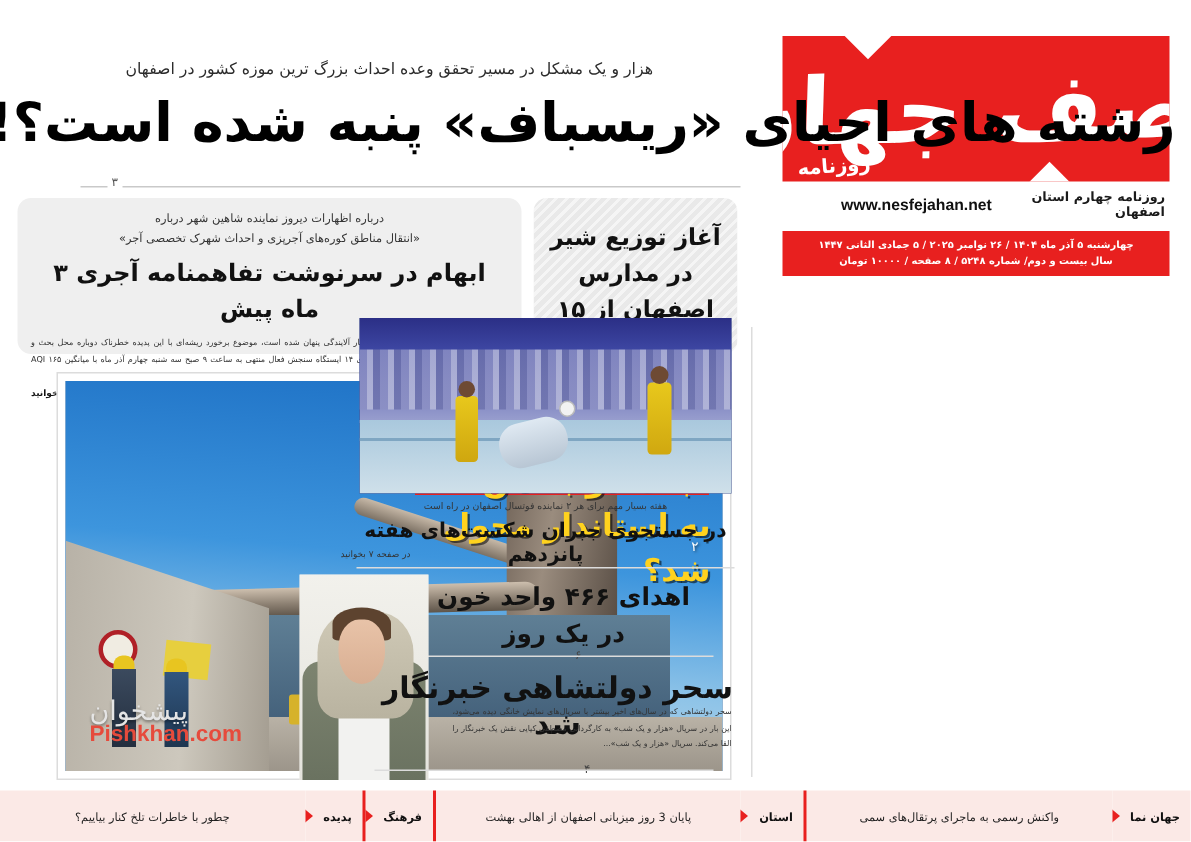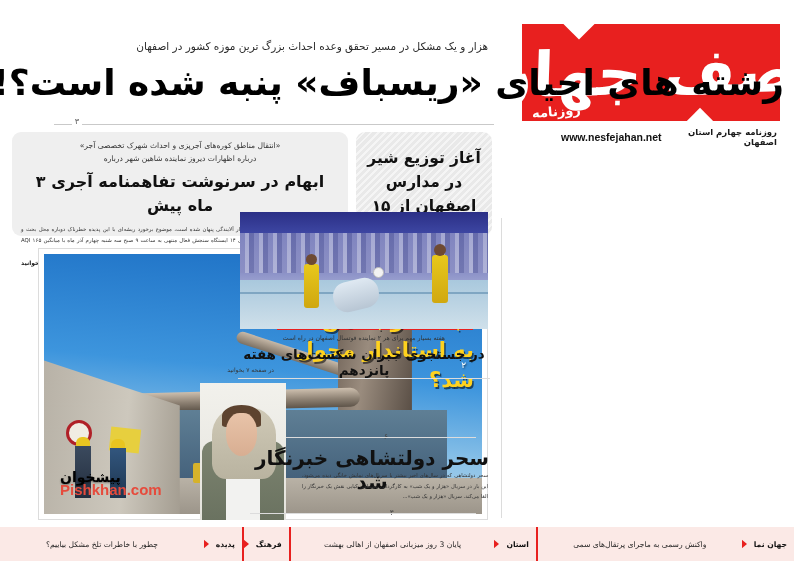--- a/index.html
+++ b/index.html
@@ -53,22 +53,22 @@
   .mast-tagline { font-size: 8.5px; color: #1a1a1a; font-weight: 700; }
   .mast-url { font-size: 10.5px; color: #111; font-weight: 700; direction: ltr; font-family:"Liberation Sans",sans-serif;margin-left:36px; }
   .date-bar {
     width: 258px; margin: 7px auto 0; background: #e8201f; color: #fff;
     text-align: center; padding: 4px 2px; line-height: 1.7;
   }
   .date-bar div { font-size: 6.6px; font-weight: 700; letter-spacing: .1px; }
 
   
   .top-kicker {
-    position: absolute; top: 40px; right: 306px; width: 420px;
-    text-align: right; font-size: 10.5px; color: #2b2b2b; font-weight: 400;
+    position: absolute; top: 40px; right: 290px; width: 420px;
+    text-align: left; font-size: 10.5px; color: #2b2b2b; font-weight: 400;
   }
   .top-headline {
     position: absolute; top: 62px; right: 10px; left: 8px;
     text-align: center; font-size: 36px; font-weight: 700; color: #000;
     letter-spacing: -.5px; white-space: nowrap;
   }
   .top-rule {
     position: absolute; top: 124px; right: 300px; width: 440px;
     border-top: 1px solid #c9c9c9;
   }
@@ -177,21 +177,21 @@
     color: #ffd21e; font-size: 21px; font-weight: 700; line-height: 1.42;
     text-shadow: 1.5px 1.5px 0 rgba(0,0,0,.55);
   }
   .ov-pg {
     position: absolute; top: 106px; right: 16px; color: #fff; font-size: 9px;
     text-shadow: 1px 1px 2px rgba(0,0,0,.6);
   }
   .watermark {
     position: absolute; bottom: 16px; left: 16px; text-align: left; direction: ltr;
   }
-  .wm-fa { color: #000000; font-size: 14px; font-weight: 700; direction: rtl;
+  .wm-fa { color: #e5e5e5; font-size: 18px; font-weight: 400; direction: rtl;
     text-shadow: 0 1px 2px rgba(0,0,0,.4); }
   .wm-en { color: #e64b3c; font-size: 15px; font-weight: 700;
     font-family: "Liberation Sans", sans-serif; margin-top: -4px; text-align: center; }
 
   
   .sep-v {
     position: absolute; top: 218px; right: 292px; width: 1px; height: 300px;
     background: #dcdcdc;
   }
   .sports-photo {
@@ -292,37 +292,41 @@
     <div class="logo-block">
       <div class="logo-notch-tr"></div>
       <div class="logo-notch-bl"></div>
       <div class="logo-script">نصف جهان</div>
       <div class="logo-sub">روزنامه</div>
     </div>
     <div class="mast-row">
       <div class="mast-tagline">روزنامه چهارم استان اصفهان</div>
       <div class="mast-url">www.nesfejahan.net</div>
     </div>
+    <div class="date-bar">
+      <div>چهارشنبه ۵ آذر ماه ۱۴۰۴ / ۲۶ نوامبر ۲۰۲۵ / ۵ جمادی الثانی ۱۴۴۷</div>
+      <div>سال بیست و دوم/ شماره ۵۲۴۸ / ۸ صفحه / ۱۰۰۰۰ تومان</div>
+    </div>
   </div>
 
   <div class="top-kicker">هزار و یک مشکل در مسیر تحقق وعده احداث بزرگ ترین موزه کشور در اصفهان</div>
   <div class="top-headline">رشته های احیای «ریسباف» پنبه شده است؟!</div>
   <div class="top-rule"></div>
   <div class="rule-pagenum">۳</div>
 
   <div class="teasers">
 
     <div class="teaser small">
       <div class="teaser-title">آغاز توزیع شیر در مدارس اصفهان از ۱۵ آذر</div>
       <div class="teaser-pg">۶</div>
     </div>
 
     <div class="teaser wide">
+      <div class="teaser-kicker">درباره اظهارات دیروز نماینده شاهین شهر درباره</div>
       <div class="teaser-kicker">«انتقال مناطق کوره‌های آجرپزی و احداث شهرک تخصصی آجر»</div>
-      <div class="teaser-kicker">درباره اظهارات دیروز نماینده شاهین شهر درباره</div>
       <div class="teaser-title">ابهام در سرنوشت تفاهمنامه آجری ۳ ماه پیش</div>
       <div class="teaser-body">این روزها که آسمان شهرهای بزرگ زیر غبار آلایندگی پنهان شده است، موضوع برخورد ریشه‌ای با این پدیده خطرناک دوباره محل بحث و بررسی قرار گرفته است. بر اساس داده‌های ۱۴ ایستگاه سنجش فعال منتهی به ساعت ۹ صبح سه شنبه چهارم آذر ماه با میانگین AQI ۱۶۵ وضعیت ناسالم برای عموم...</div>
       <div class="teaser-more">در صفحه ۵ بخوانید</div>
     </div>
 
 
   </div>
 
   <div class="main-photo">
     <div class="mp-inner">
@@ -370,20 +374,22 @@
     <div class="sp-p2"></div>
     <div class="sp-gk"></div>
     <div class="sp-ball"></div>
   </div>
   <div class="sp-caption">هفته بسیار مهم برای هر ۲ نماینده فوتسال اصفهان در راه است</div>
   <div class="sp-title">در جستجوی جبران شکست‌های هفته پانزدهم</div>
   <div class="sp-more">در صفحه ۷ بخوانید</div>
   <div class="sep-h1"></div>
 
   <div class="blood-title">
+    <div>اهدای ۴۶۶ واحد خون</div>
+    <div>در یک روز</div>
   </div>
   <div class="blood-pg">۶</div>
   <div class="sep-h2"></div>
 
   <div class="sahar-photo">
     <div class="sh-bg"></div>
     <div class="sh-coat"></div>
     <div class="sh-shirt"></div>
     <div class="sh-scarf"></div>
     <div class="sh-hair"></div>
@@ -403,18 +409,18 @@
 
     <div class="tk-tab">استان</div>
     <div class="tk-cell">
       <span class="tk-text">پایان 3 روز میزبانی اصفهان از اهالی بهشت</span>
     </div>
 
     <div class="tk-tab">فرهنگ</div>
 
     <div class="tk-tab">پدیده</div>
     <div class="tk-cell">
-      <span class="tk-text">چطور با خاطرات تلخ مشکل بیاییم؟</span>
+      <span class="tk-text">چطور با خاطرات تلخ کنار بیاییم؟</span>
     </div>
 
   </div>
 
 </div>
 
 </body></html>

